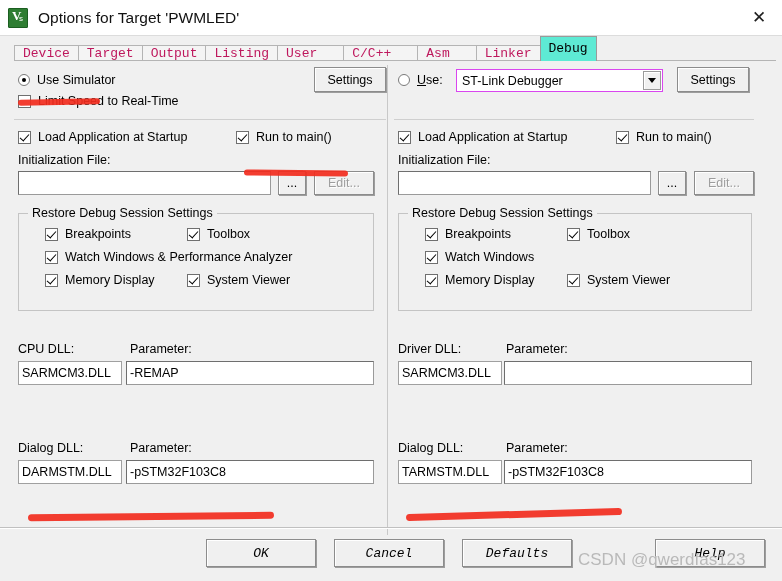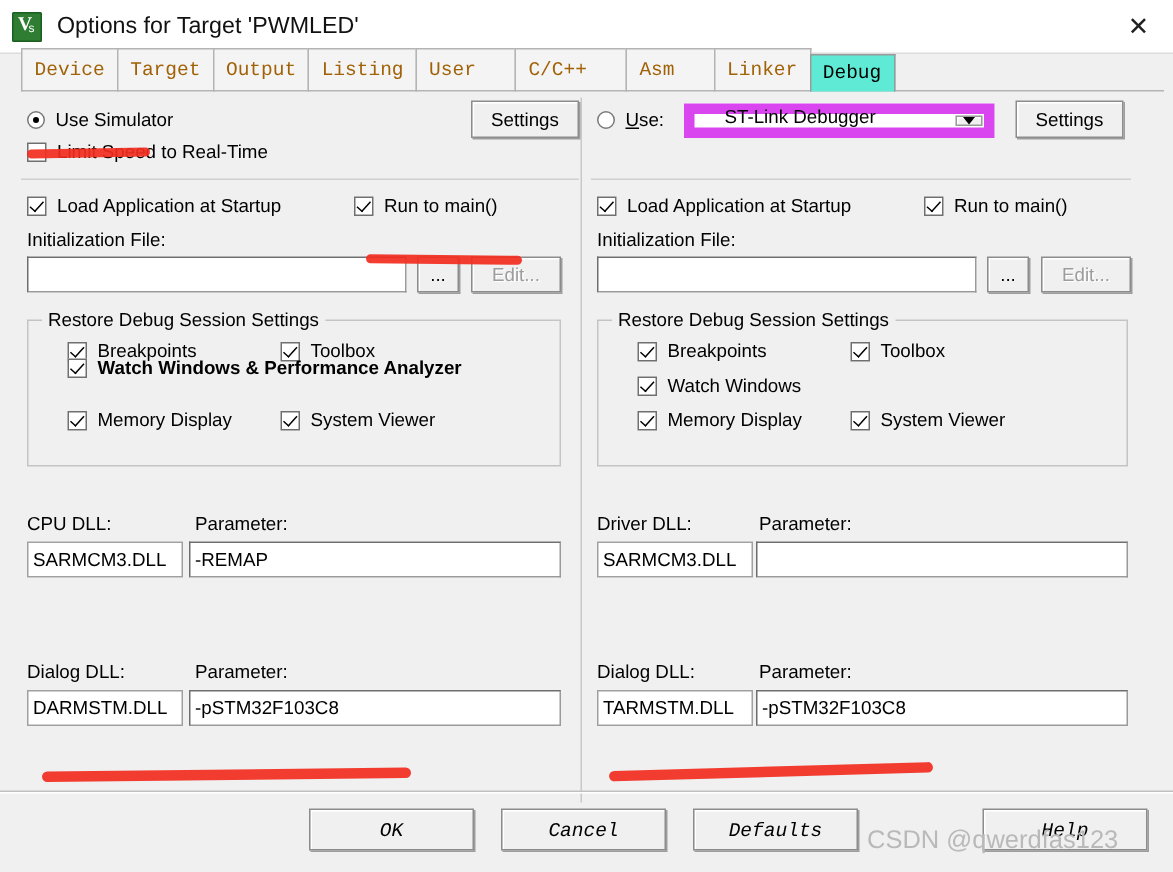--- a/index.html
+++ b/index.html
@@ -23,23 +23,23 @@
             font-size:13px;font-weight:bold;font-family:"Liberation Serif",serif;}
   .app-icon:after{content:"s";position:absolute;left:10px;top:5px;color:#fff;font-size:8px;}
   .title-text{margin-left:10px;font-size:15.5px;color:#111;white-space:nowrap;}
   .titlebar-spacer{flex:1 1 auto;}
   .close-btn{width:46px;height:35px;display:flex;align-items:center;justify-content:center;
              font-size:17px;color:#202020;line-height:1;}
 
   
   .tabstrip{height:25px;position:relative;flex:0 0 auto;background:#f0f0f0;
             padding-left:14px;display:flex;align-items:flex-end;box-sizing:border-box;}
-  .tab{font-family:"Liberation Mono", monospace;font-size:13px;color:#a16207;
+  .tab{font-family:"Liberation Mono", monospace;font-size:13px;color:#be185d;
        padding:2px 8px 3px 8px;border:1px solid #b4b4b4;border-bottom:none;background:#f4f4f4;
-       margin-right:-1px;height:29px;box-sizing:border-box;display:flex;align-items:center;
+       margin-right:-1px;height:16px;box-sizing:border-box;display:flex;align-items:center;
        white-space:nowrap;}
   .tab.wide{padding-right:26px;}
   .tab.active{background:#5eead4;border-color:#9a9a9a;height:25px;position:relative;z-index:3;
               color:#000;}
   .tabline{position:absolute;left:14px;right:6px;bottom:0;height:1px;background:#b4b4b4;z-index:1;}
 
   
   .content{flex:1 1 auto;position:relative;}
   .pane{position:absolute;top:0;width:372px;}
   .pane.left{left:14px;}
@@ -65,22 +65,22 @@
        color:#000;}
   .btn.dis{color:#9d9d9d;text-shadow:1px 1px 0 #fff;}
 
   
   .inp{border:1px solid #9a9a9a;border-top-color:#6e6e6e;border-left-color:#6e6e6e;background:#fff;
        box-sizing:border-box;display:flex;align-items:center;padding:0 3px;font-size:12.5px;
        overflow:hidden;white-space:nowrap;}
   .inp.plain{border:1px solid #a0a0a0;}
 
   
-  .combo{border:7px solid #d946ef;background:#fff;box-sizing:border-box;display:flex;align-items:flex-end;
-         position:relative;padding-left:20px;font-size:12.5px;}
+  .combo{border:1px solid #d946ef;background:#fff;box-sizing:border-box;display:flex;align-items:center;
+         position:relative;padding-left:5px;font-size:12.5px;}
   .combo .arrow{position:absolute;right:1px;top:1px;bottom:1px;width:18px;background:#f0f0f0;
          border:1px solid #9a9a9a;box-shadow:inset 1px 1px 0 #fff;display:flex;align-items:center;
          justify-content:center;box-sizing:border-box;}
   .caret{width:0;height:0;border-left:4px solid transparent;border-right:4px solid transparent;
          border-top:5px solid #000;}
 
   
   .group{position:absolute;border:1px solid #c4c4c4;box-sizing:border-box;}
   .group-title{position:absolute;top:-8px;left:9px;background:#f0f0f0;padding:0 4px;font-size:12.5px;}
 
@@ -157,21 +157,21 @@
       <div class="group" style="top:152px;left:4px;width:356px;height:98px;">
         <div class="group-title">Restore Debug Session Settings</div>
         <div class="row" style="position:absolute;top:13px;left:26px;">
           <span class="cbox on"></span>
           <span class="lbl">Breakpoints</span>
         </div>
         <div class="row" style="position:absolute;top:13px;left:168px;">
           <span class="cbox on"></span>
           <span class="lbl">Toolbox</span>
         </div>
-        <div class="row" style="position:absolute;top:24px;left:26px;font-weight:bold;">
+        <div class="row" style="position:absolute;top:36px;left:26px;">
           <span class="cbox on"></span>
           <span class="lbl">Watch Windows &amp; Performance Analyzer</span>
         </div>
         <div class="row" style="position:absolute;top:59px;left:26px;">
           <span class="cbox on"></span>
           <span class="lbl">Memory Display</span>
         </div>
         <div class="row" style="position:absolute;top:59px;left:168px;">
           <span class="cbox on"></span>
           <span class="lbl">System Viewer</span>

